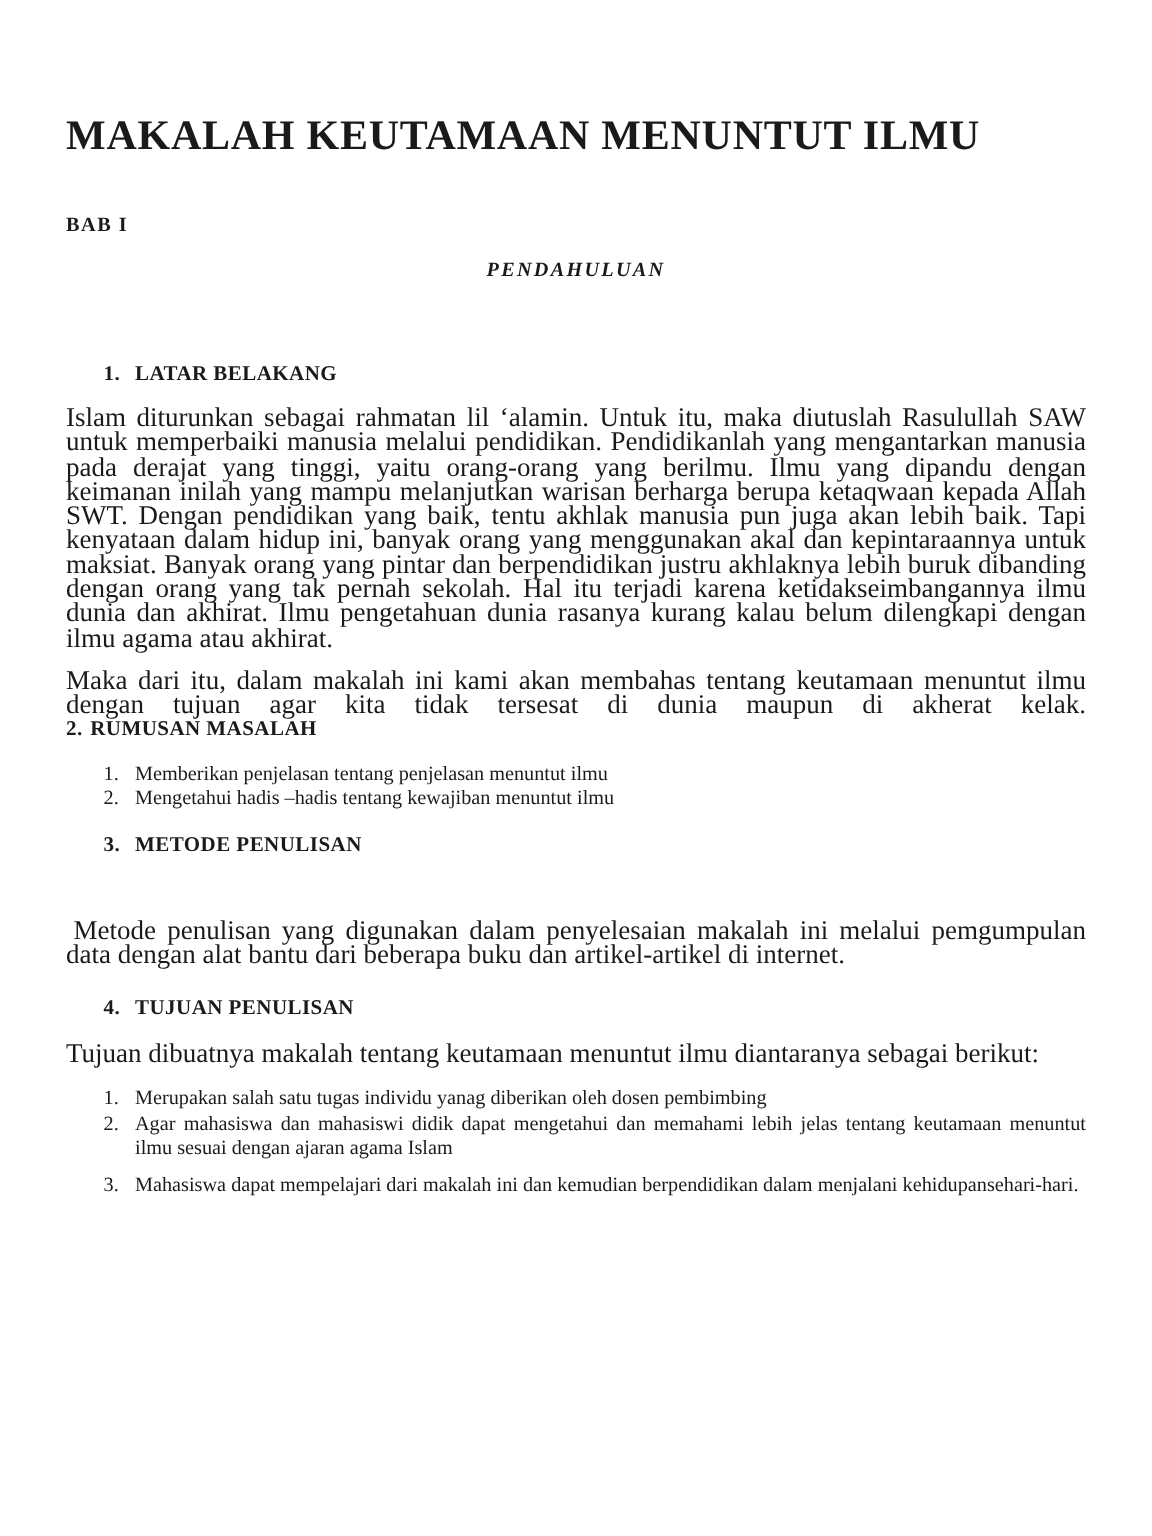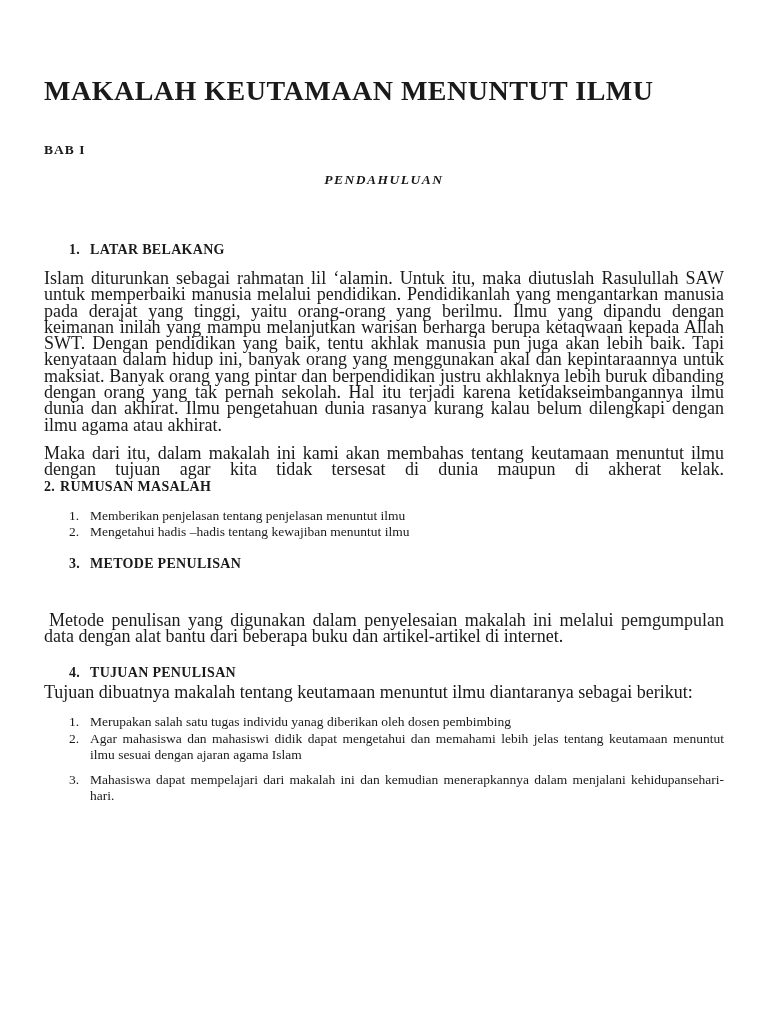--- a/index.html
+++ b/index.html
@@ -64,21 +64,21 @@
     font-size: 13.5px;
     line-height: 16.5px;
   }
   .item-num { width: 21px; flex: 0 0 auto; }
   .item-text { flex: 1 1 auto; text-align: justify; }
   .m-sec1 { margin-top: 53px; }
   .m-sec2 { margin-top: 0; }
   .m-sec3 { margin-top: 14px; }
   .sec3-para { margin-top: 40px; text-indent: 5px; }
   .m-sec4 { margin-top: 20px; }
-  .m-intro4 { margin-top: 3px; }
+  .m-intro4 { margin-top: 13px; }
   .m-list4 { margin-top: 14px; }
   .extra-gap { margin-top: 8px; }
 </style>
 </head>
 <body>
 
 <div class="page">
 
   <h1 class="doc-title">MAKALAH KEUTAMAAN MENUNTUT ILMU</h1>
 
@@ -129,18 +129,18 @@
       <li class="olist-item">
         <span class="item-num">1.</span>
         <span class="item-text">Merupakan salah satu tugas individu yanag diberikan oleh dosen pembimbing</span>
       </li>
       <li class="olist-item">
         <span class="item-num">2.</span>
         <span class="item-text">Agar mahasiswa dan mahasiswi didik dapat mengetahui dan memahami lebih jelas tentang keutamaan menuntut ilmu sesuai dengan ajaran agama Islam</span>
       </li>
       <li class="olist-item extra-gap">
         <span class="item-num">3.</span>
-        <span class="item-text">Mahasiswa dapat mempelajari dari makalah ini dan kemudian menerapkannya dalam menjalani kehidupansehari-hari.</span>
+        <span class="item-text">Mahasiswa dapat mempelajari dari makalah ini dan kemudian berpendidikan dalam menjalani kehidupansehari-hari.</span>
       </li>
     </ol>
   </div>
 
 </div>
 
 </body></html>

